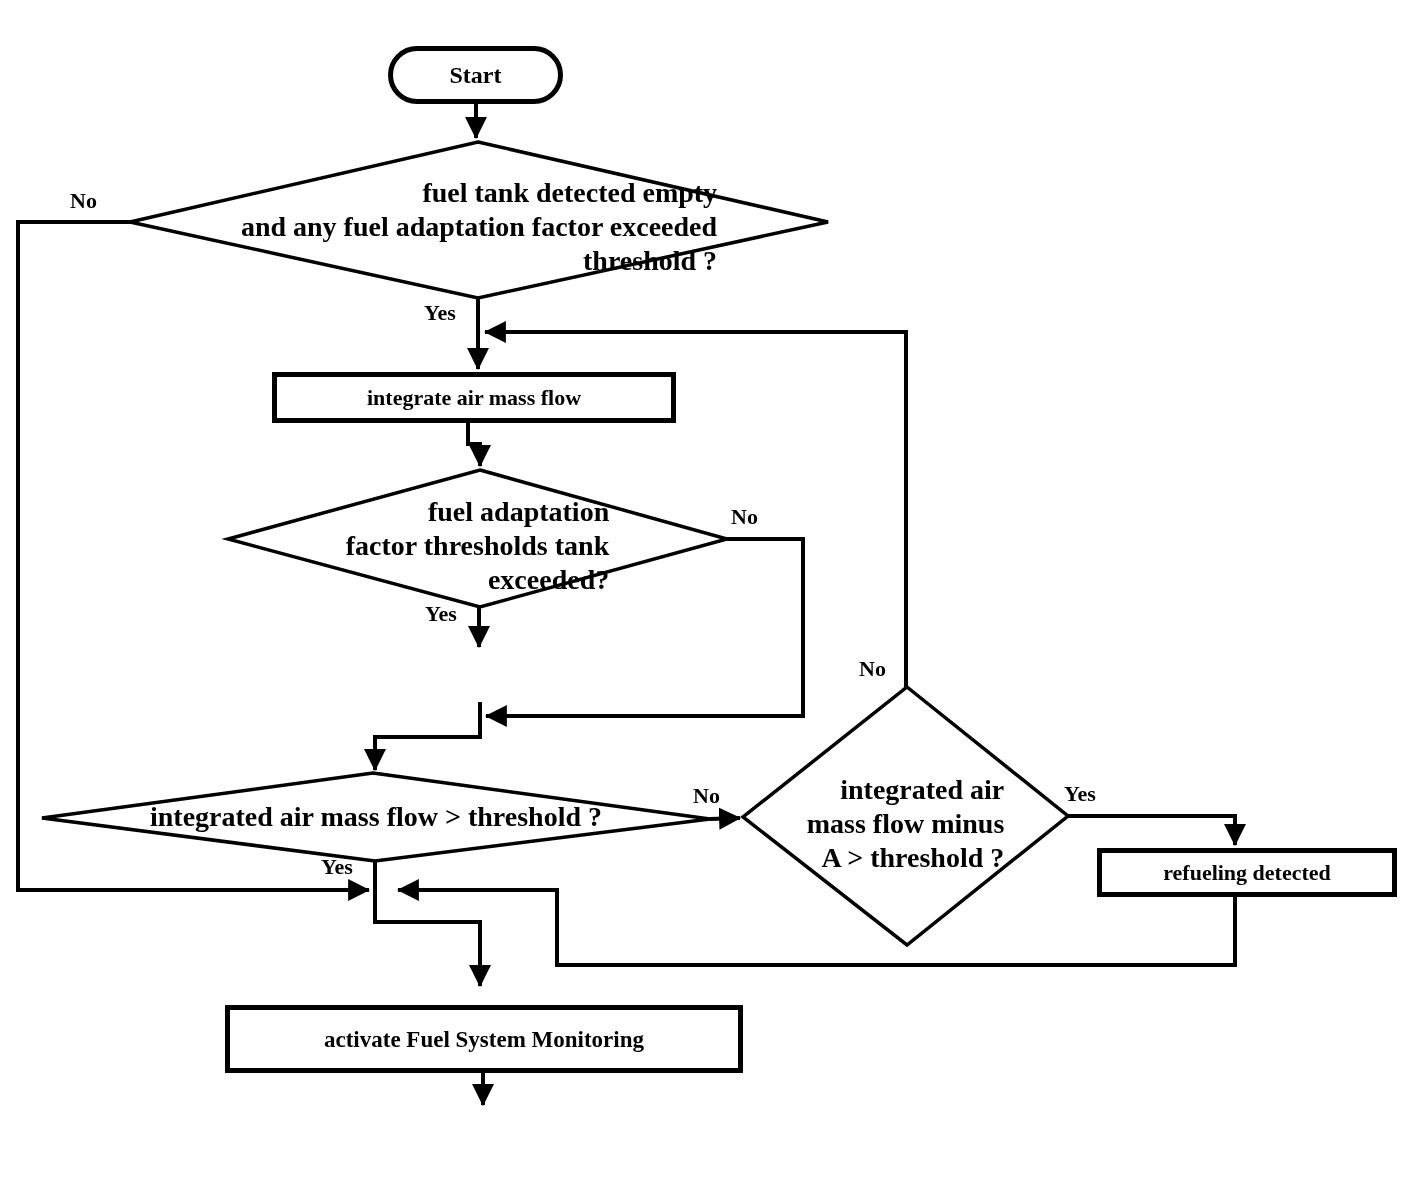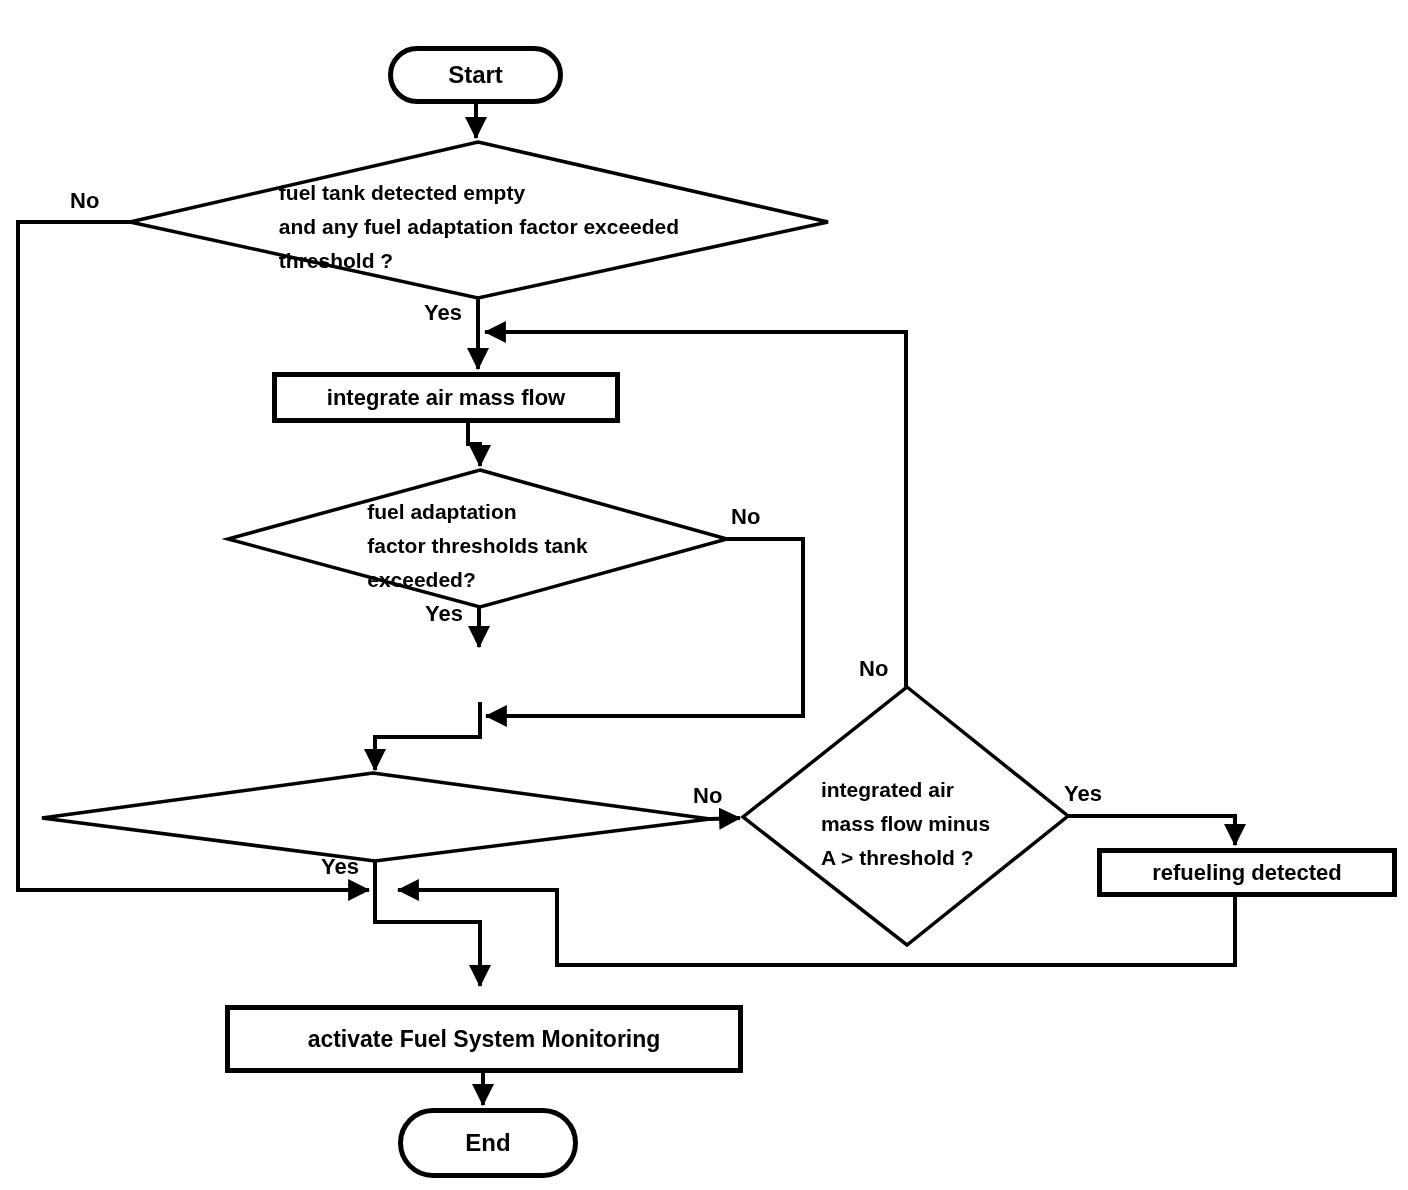--- a/index.html
+++ b/index.html
@@ -1,21 +1,21 @@
 <!DOCTYPE html>
 <html><head>
 <meta charset="utf-8">
 <style>
   html, body { margin: 0; padding: 0; background: #ffffff; }
   #canvas {
     position: relative;
     width: 1408px;
     height: 1190px;
     background: #ffffff;
-    font-family: Liberation Sans, sans-serif;
+    font-family: Liberation Serif, serif;
     color: #000000;
     overflow: hidden;
   }
   #wires { position: absolute; left: 0; top: 0; width: 1408px; height: 1190px; }
   .node {
     position: absolute;
     box-sizing: border-box;
     display: flex;
     align-items: center;
     justify-content: center;
@@ -25,23 +25,23 @@
     white-space: pre-line;
   }
   .proc { border: 5px solid #000; font-size: 22px; line-height: 27px; }
   .term { border: 5px solid #000; font-size: 24px; }
   .dlabel {
     position: absolute;
     box-sizing: border-box;
     display: flex;
     align-items: center;
     justify-content: center;
-    text-align: left;
+    text-align: right;
     font-weight: bold;
-    font-size: 21px;
+    font-size: 28px;
     line-height: 34px;
     white-space: pre-line;
     background: transparent;
   }
   .elabel {
     position: absolute;
     font-weight: bold;
     font-size: 22px;
     line-height: 24px;
     background: transparent;
@@ -78,37 +78,37 @@
     <g fill="#ffffff" stroke="#000" stroke-width="3.5" stroke-linejoin="miter">
       <polygon points="478,142 828,222 478,298 130,222"></polygon>
       <polygon points="480,470 727,539 480,607 228,539"></polygon>
       <polygon points="373,773 710,819 375,861 42,818"></polygon>
       <polygon points="907,687 1068,816 907,945 743,817"></polygon>
     </g>
   </svg>
 
   <div class="node term" style="left:388px; top:46px; width:175px; height:58px; border-radius:30px;">Start</div>
 
-  <div class="node proc" style="left:272px; top:372px; width:348px; height:51px;">integrate air mass flow</div>
+  <div class="node proc" style="left:272px; top:372px; width:404px; height:51px;">integrate air mass flow</div>
 
 
   <div class="node proc" style="left:1097px; top:848px; width:300px; height:49px;">refueling detected</div>
 
   <div class="node proc" style="left:225px; top:989px; width:518px; height:68px; font-size:23px;margin-top:16px;">activate Fuel System Monitoring</div>
 
-  <div class="node term" style="left:398px; top:1108px; width:180px; height:70px; border-radius:36px;">End</div>
 
   <div class="dlabel" style="left:130px; top:142px; width:698px; height:156px; padding-top:14px;">fuel tank detected empty
 and any fuel adaptation factor exceeded
 threshold ?</div>
 
   <div class="dlabel" style="left:228px; top:470px; width:499px; height:137px; padding-top:14px;">fuel adaptation
 factor thresholds tank
 exceeded?</div>
 
+  <div class="dlabel" style="left:42px; top:773px; width:668px; height:88px;">integrated air mass flow &gt; threshold ?</div>
 
   <div class="dlabel" style="left:743px; top:687px; width:325px; height:258px; padding-top:16px;">integrated air
 mass flow minus
 A &gt; threshold ?</div>
 
   <div class="elabel" style="left:70px; top:189px;">No</div>
   <div class="elabel" style="left:424px; top:301px;">Yes</div>
   <div class="elabel" style="left:731px; top:505px;">No</div>
   <div class="elabel" style="left:425px; top:602px;">Yes</div>
   <div class="elabel" style="left:693px; top:784px;">No</div>

